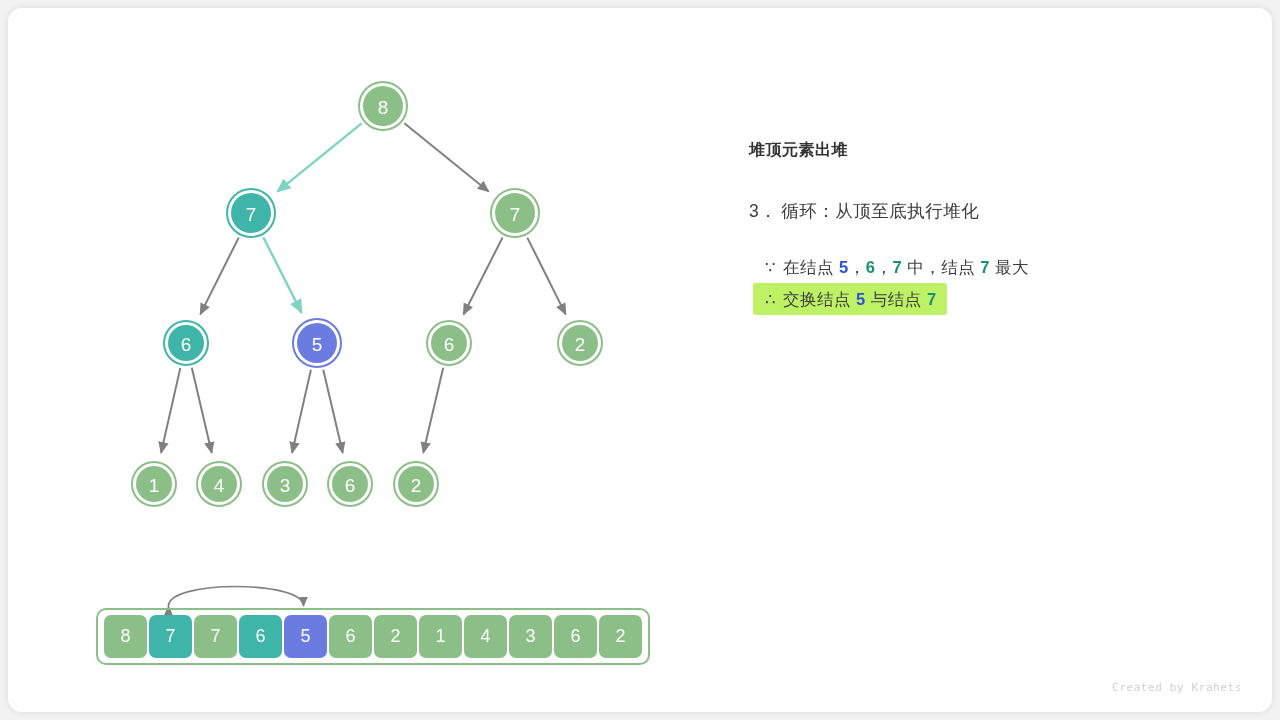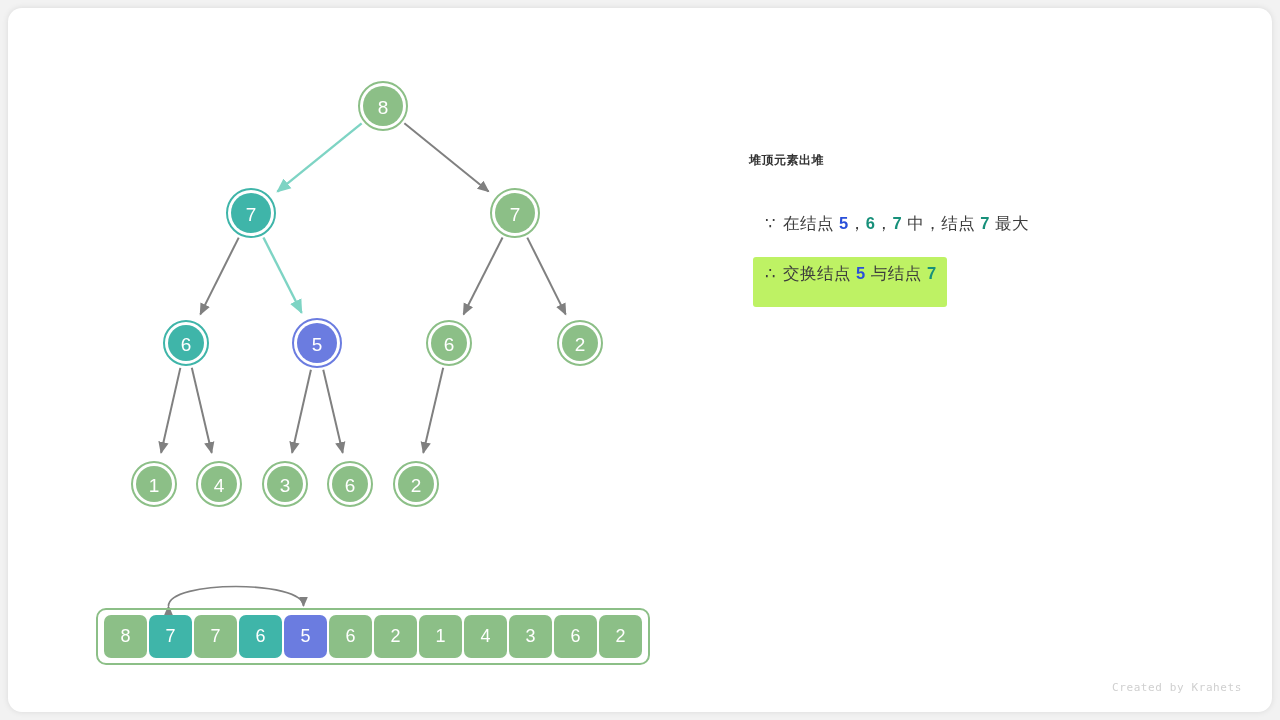--- a/index.html
+++ b/index.html
@@ -38,40 +38,40 @@
   }
 
   
   #panel {
     position: absolute;
     left: 741px;
     top: 132px;
     width: 500px;
   }
   #panel-title {
-    font-size: 12px;
+    font-size: 16px;
     font-weight: bold;
     color: #333333;
     letter-spacing: 0.5px;
-    margin: 12px 0 38px 0;
+    margin: 0 0 38px 0;
   }
   .step {
     font-size: 17.5px;
     color: #3c3c3c;
     margin-bottom: 28px;
     letter-spacing: 0.5px;
     white-space: nowrap;
   }
   .step .num { margin-right: 4px; }
   .reason {
     font-size: 16.5px;
     color: #3c3c3c;
     letter-spacing: 0.5px;
     white-space: nowrap;
-    padding: 6px 10px 22px 12px;
+    padding: 6px 10px 4px 12px;
     display: inline-block;
     border-radius: 3px;
     margin-left: 4px;
   }
   .reason.highlight { background: #bef264; }
   .sym { margin-right: 7px; }
   .v-blue  { color: #2a4fd9; font-weight: bold; }
   .v-teal  { color: #17907a; font-weight: bold; }
   .v-plain { color: #3c3c3c; }
 
@@ -211,20 +211,21 @@
           <circle cx="408" cy="476" r="22" fill="none" stroke="#8cbf87" stroke-width="2"></circle>
           <circle cx="408" cy="476" r="18" fill="#8cbf87"></circle>
           <text x="408" y="477" class="node-text">2</text>
         </g>
       </g>
   </svg>
 
   <div id="panel">
     <div id="panel-title">堆顶元素出堆</div>
     <div id="steps-container">
+        <div class="step"><span class="num">3．</span><span>循环：从顶至底执行堆化</span></div>
       </div>
     <div id="reasons-container">
         <div><div class="reason"><span class="sym">∵</span><span class="v-plain">在结点 </span><span class="v-blue">5</span><span class="v-plain">，</span><span class="v-teal">6</span><span class="v-plain">，</span><span class="v-teal">7</span><span class="v-plain"> 中，结点 </span><span class="v-teal">7</span><span class="v-plain"> 最大</span></div></div>
         <div><div class="reason highlight"><span class="sym">∴</span><span class="v-plain">交换结点 </span><span class="v-blue">5</span><span class="v-plain"> 与结点 </span><span class="v-teal">7</span></div></div>
       </div>
   </div>
 
   <div id="array-area">
     <svg id="array-arrow-svg" width="560" height="40">
       <defs>

